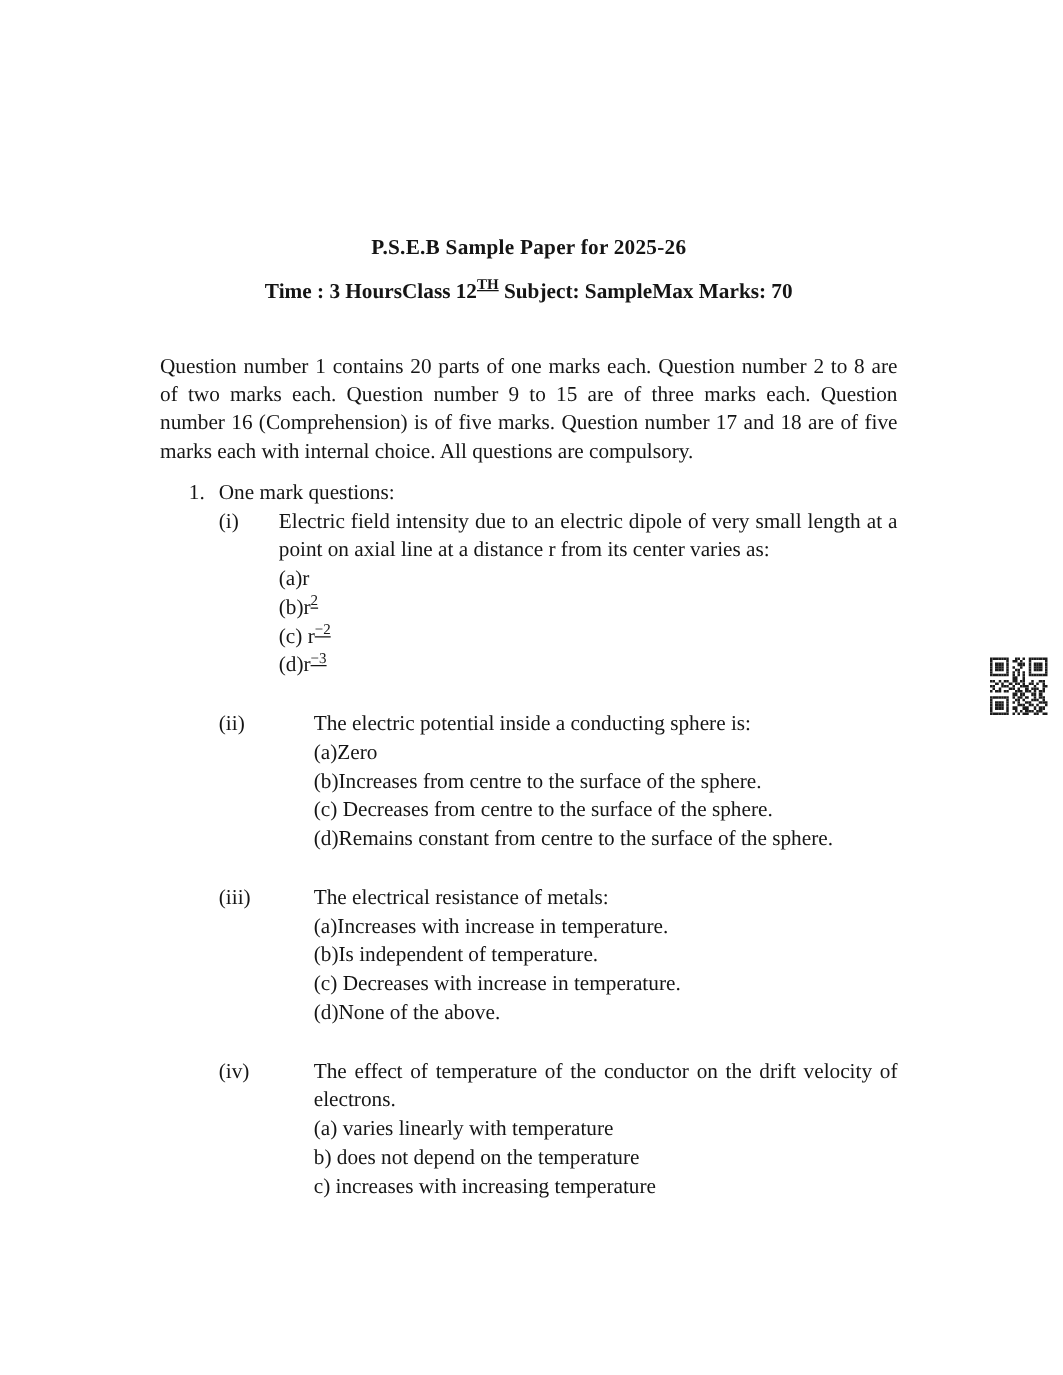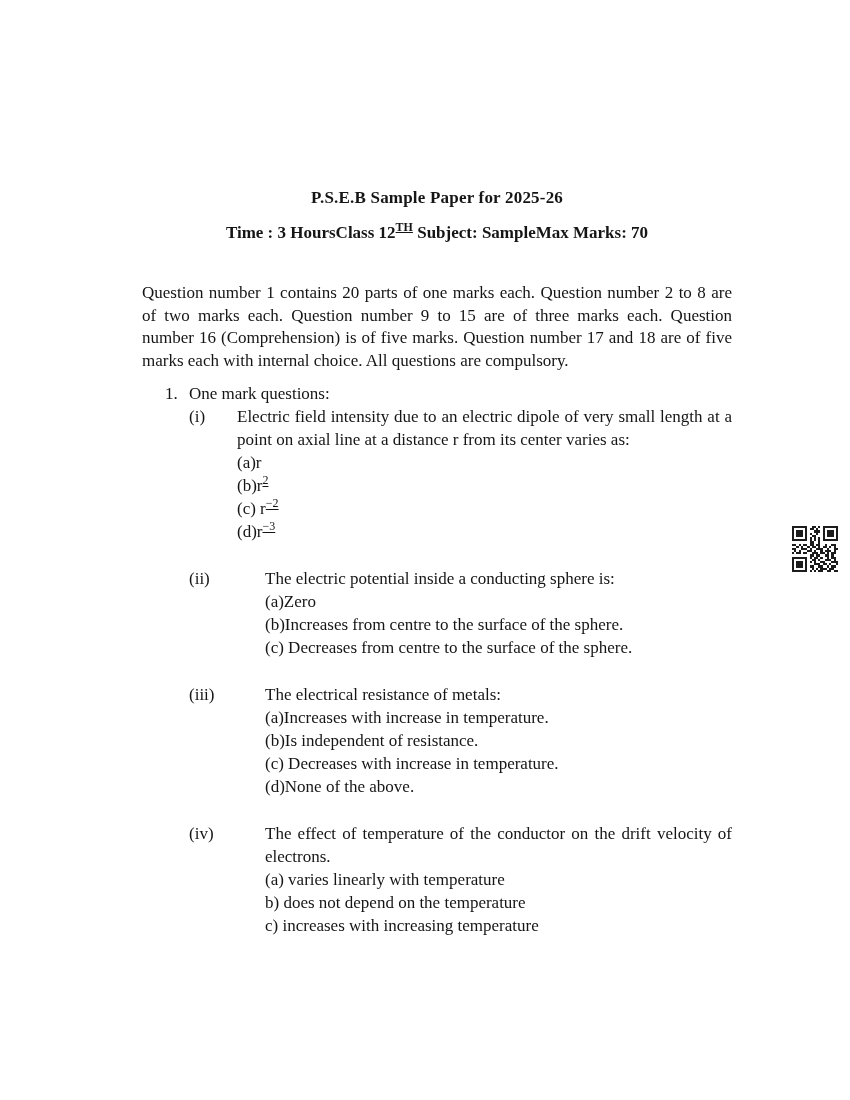--- a/index.html
+++ b/index.html
@@ -7,21 +7,21 @@
     width: 850px; height: 1100px;
     background: #ffffff;
     position: relative;
     font-family: "Liberation Serif", "DejaVu Serif", serif;
     font-size: 17px;
     color: #151515;
     overflow: hidden;
   }
   .content {
     position: absolute;
-    left: 142px; top: 0;
+    left: 128px; top: 0;
     width: 590px;
   }
   .doc-title {
     margin-top: 186px;
     text-align: center;
     font-weight: 700;
     line-height: 23px;
     letter-spacing: 0.2px;
   }
   .meta-row {
@@ -91,29 +91,30 @@
       </div>
     </div>
 
     <div class="part">
       <div class="part-label">(ii)</div>
       <div class="part-body">
         <div>The electric potential inside a conducting sphere is:</div>
         <div class="option"><span>(a)Zero</span></div>
         <div class="option"><span>(b)Increases from centre to the surface of the sphere.</span></div>
         <div class="option"><span>(c) Decreases from centre to the surface of the sphere.</span></div>
+        <div class="option"><span>(d)Remains constant from centre to the surface of the sphere.</span></div>
       </div>
     </div>
 
     <div class="part">
       <div class="part-label">(iii)</div>
       <div class="part-body">
         <div>The electrical resistance of metals:</div>
         <div class="option"><span>(a)Increases with increase in temperature.</span></div>
-        <div class="option"><span>(b)Is independent of resistance.</span></div>
+        <div class="option"><span>(b)Is independent of temperature.</span></div>
         <div class="option"><span>(c) Decreases with increase in temperature.</span></div>
         <div class="option"><span>(d)None of the above.</span></div>
       </div>
     </div>
 
     <div class="part">
       <div class="part-label">(iv)</div>
       <div class="part-body">
         <div class="justify">The effect of temperature of the conductor on the drift velocity of electrons.</div>
         <div class="option"><span>(a) varies linearly with temperature</span></div>

